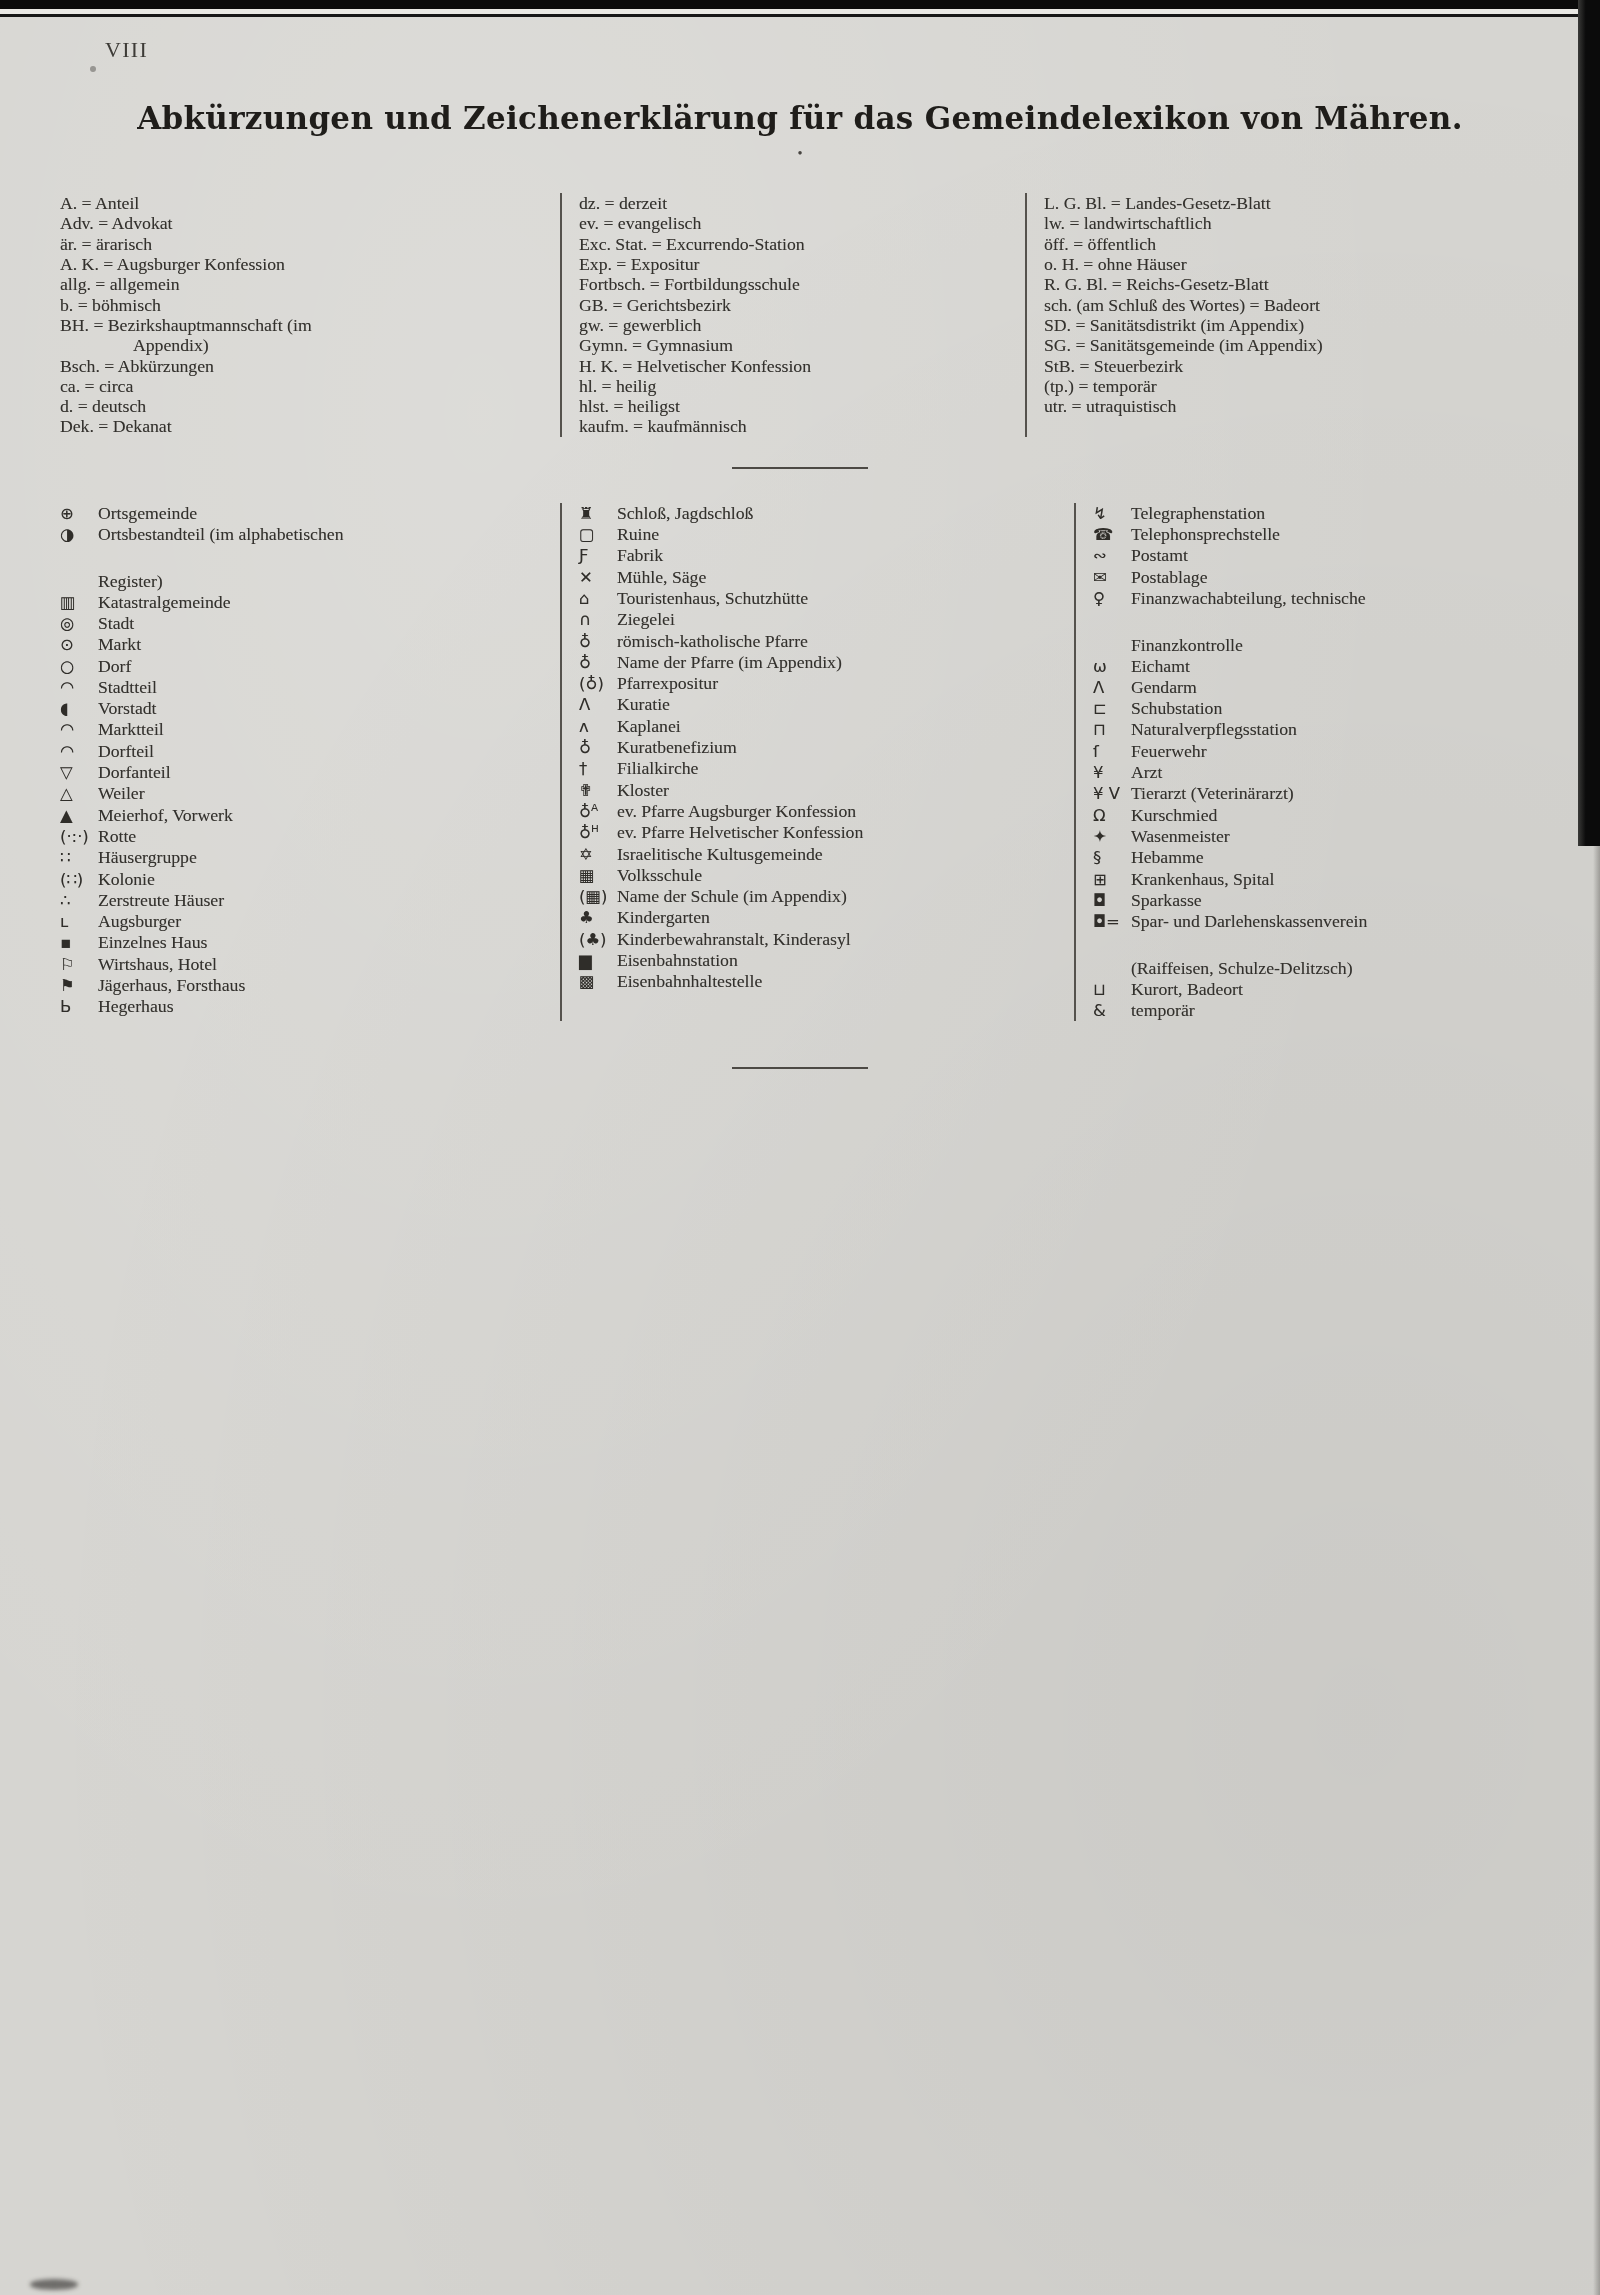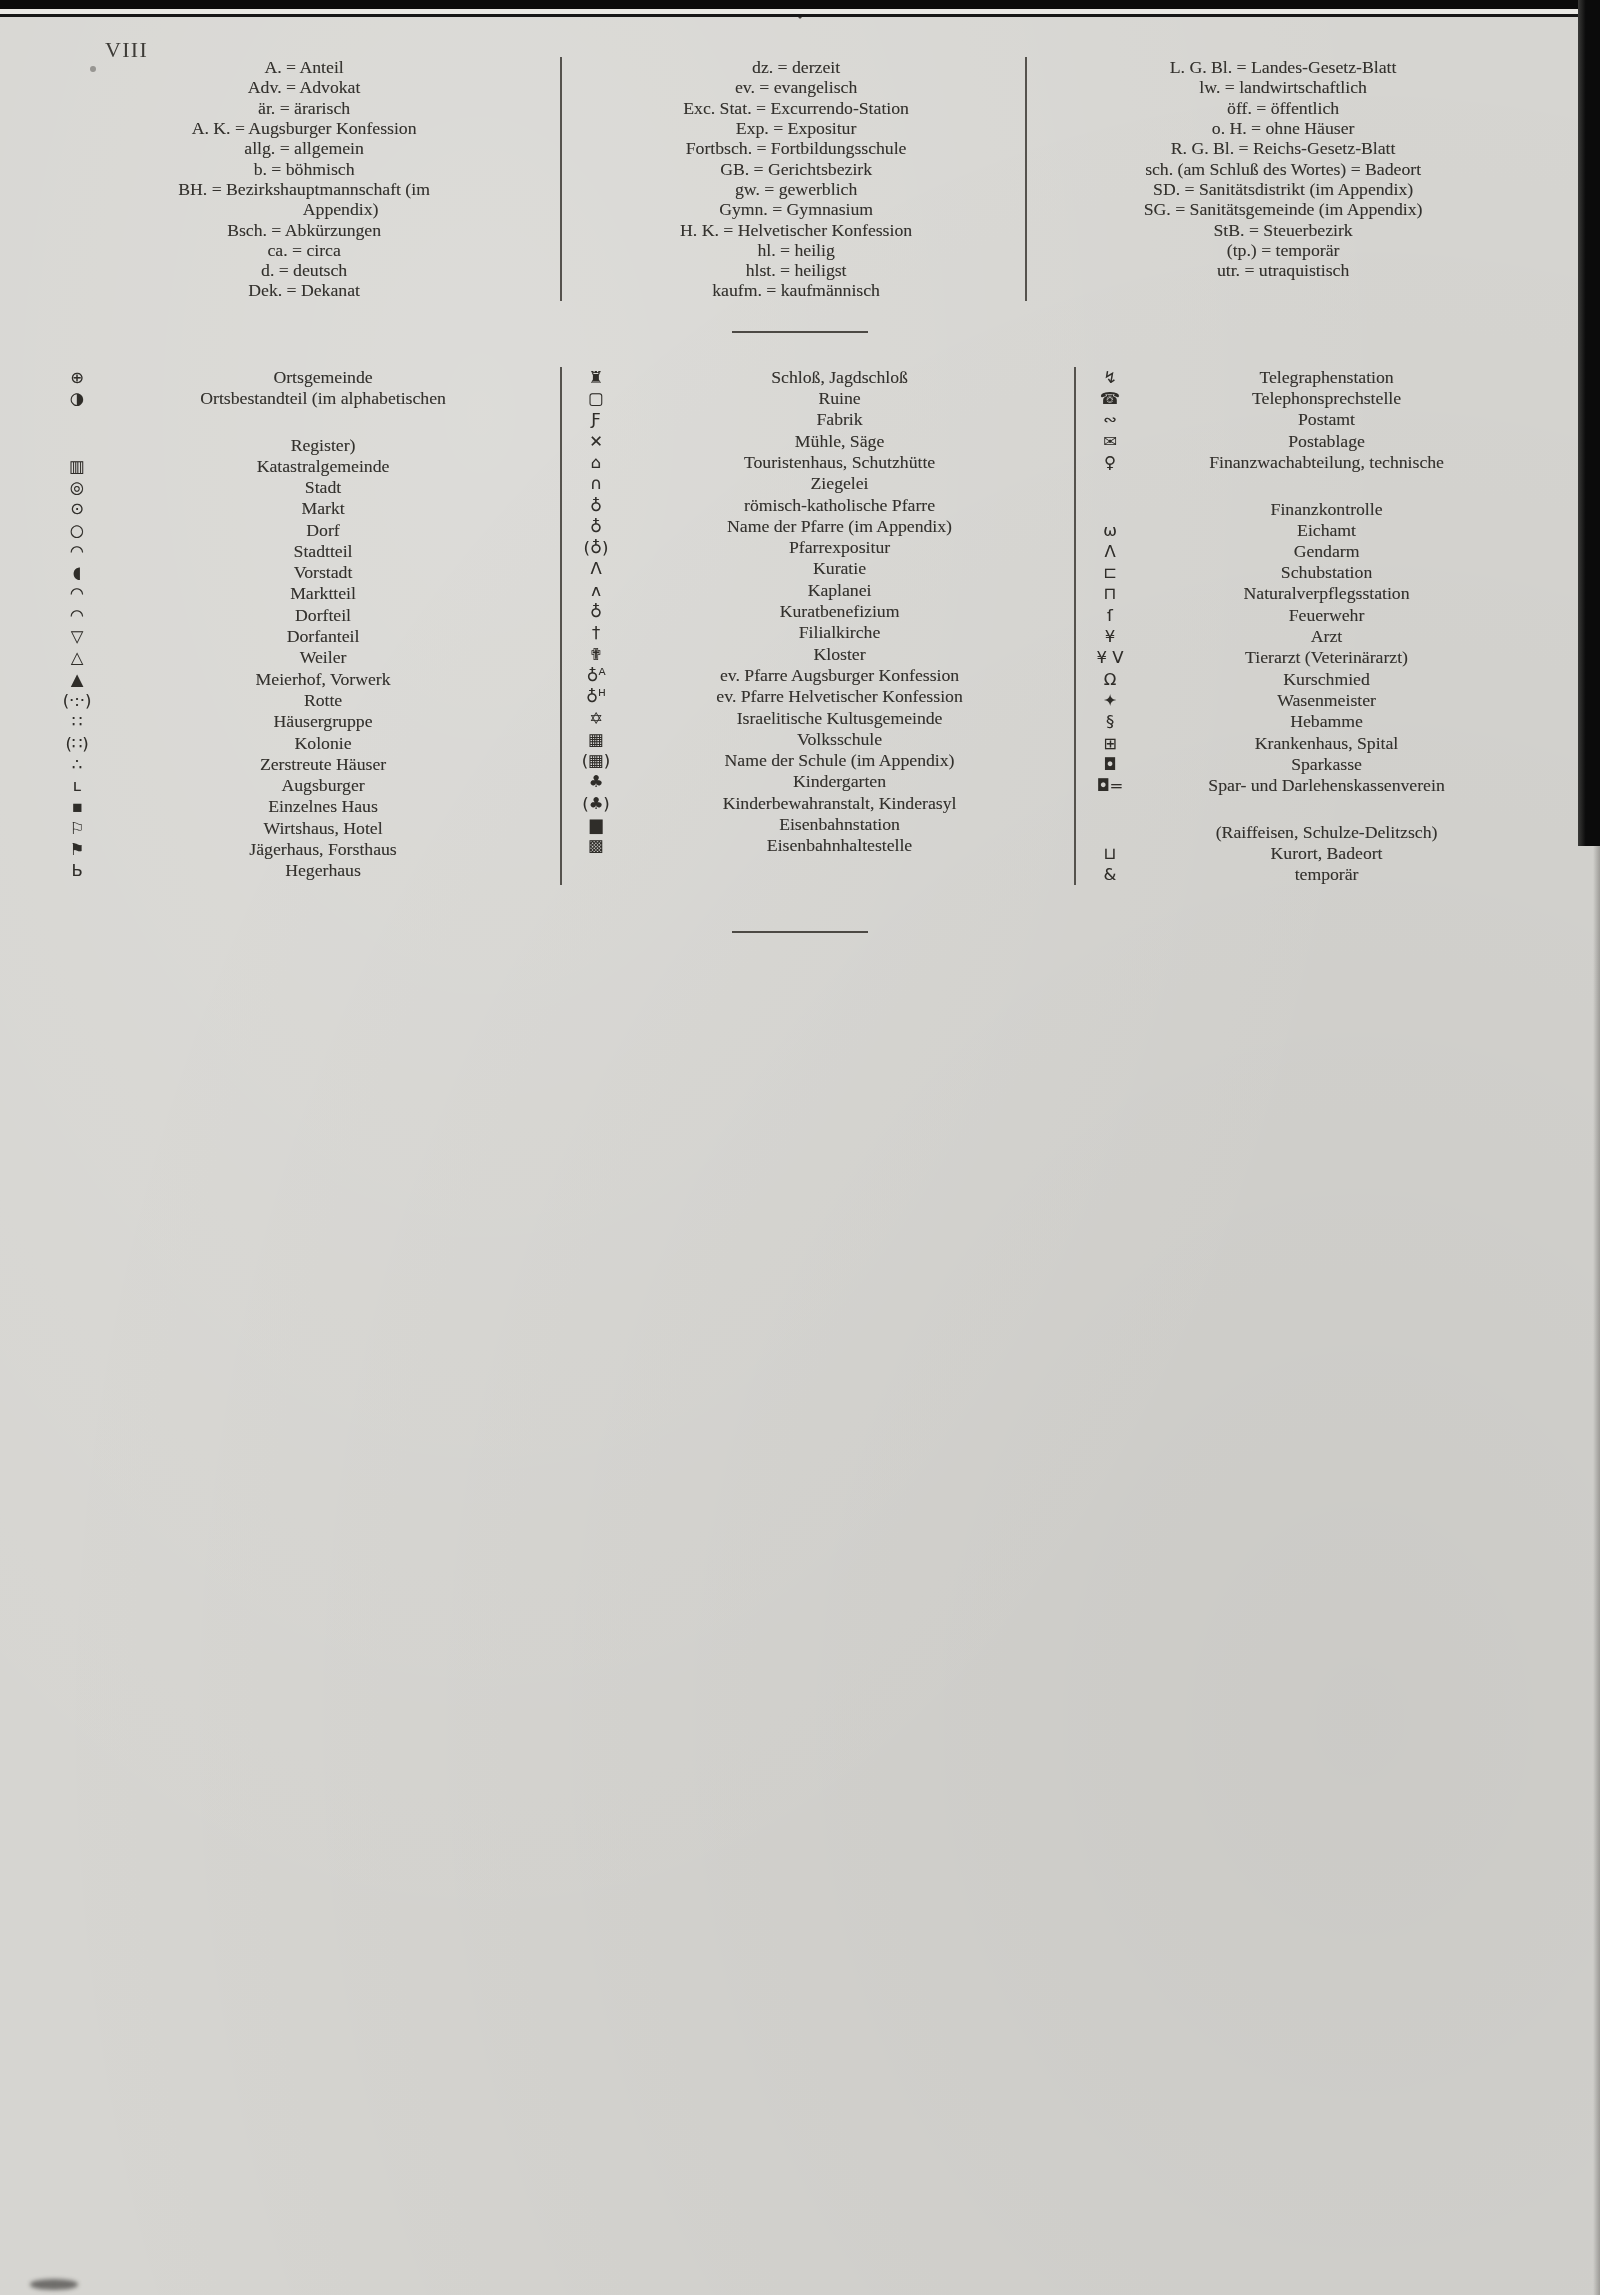--- a/index.html
+++ b/index.html
@@ -27,21 +27,21 @@
 
   .page-number { position:absolute; top:37px; left:58px; font-size:22px;
                  letter-spacing:1.3px; color:#3d3b37;margin-left:47px; }
 
   .title { margin:0; padding-top:100px; text-align:center;
            font-family:"DejaVu Serif","Liberation Serif",serif;
            font-weight:700; font-size:31px; letter-spacing:0.3px; color:#1f1d1a; }
   .ornament { text-align:center; font-size:14.4px; margin-top:9.2px; color:#474440; }
 
   .cols { display:grid; margin-left:60px; margin-right:66px;
-          font-size:17.7px; line-height:20.3px;text-align:center; }
+          font-size:17.7px; line-height:20.3px; }
   .cols .col { padding-right:11.8px; }
   .cols .col + .col { border-left:2px solid #55524d; padding-left:17px; }
   .abbrev  { grid-template-columns:500px 465px 1fr; margin-top:31px; }
   .symbols { grid-template-columns:500px 514px 1fr; }
 
   .abbr-item { text-shadow:0.2px 0.2px 0.5px rgba(52,50,46,.3); }
   .abbr-item.cont { padding-left:73px; }
 
   .sym-item { display:flex; align-items:baseline; text-shadow:0.2px 0.2px 0.5px rgba(52,50,46,.3); }
   .glyph { flex:0 0 auto; min-width:34px; padding-right:3.9px;
@@ -61,20 +61,21 @@
   <div class="scan-top"></div>
   <div class="scan-gap"></div>
   <div class="scan-top2"></div>
   <div class="scan-right"></div>
   <div class="scan-right-lower"></div>
   <div class="smudge"></div>
   <div class="speck"></div>
 
   <div class="page-number">VIII</div>
 
+  <h1 class="title">Abkürzungen und Zeichenerklärung für das Gemeindelexikon von Mähren.</h1>
   <div class="ornament">•</div>
 
   <section class="cols abbrev">
     <div class="col">
 
     <div class="abbr-item"><span>A. = Anteil</span></div>
         <div class="abbr-item"><span>Adv. = Advokat</span></div>
         <div class="abbr-item"><span>är. = ärarisch</span></div>
         <div class="abbr-item"><span>A. K. = Augsburger Konfession</span></div>
         <div class="abbr-item"><span>allg. = allgemein</span></div>

